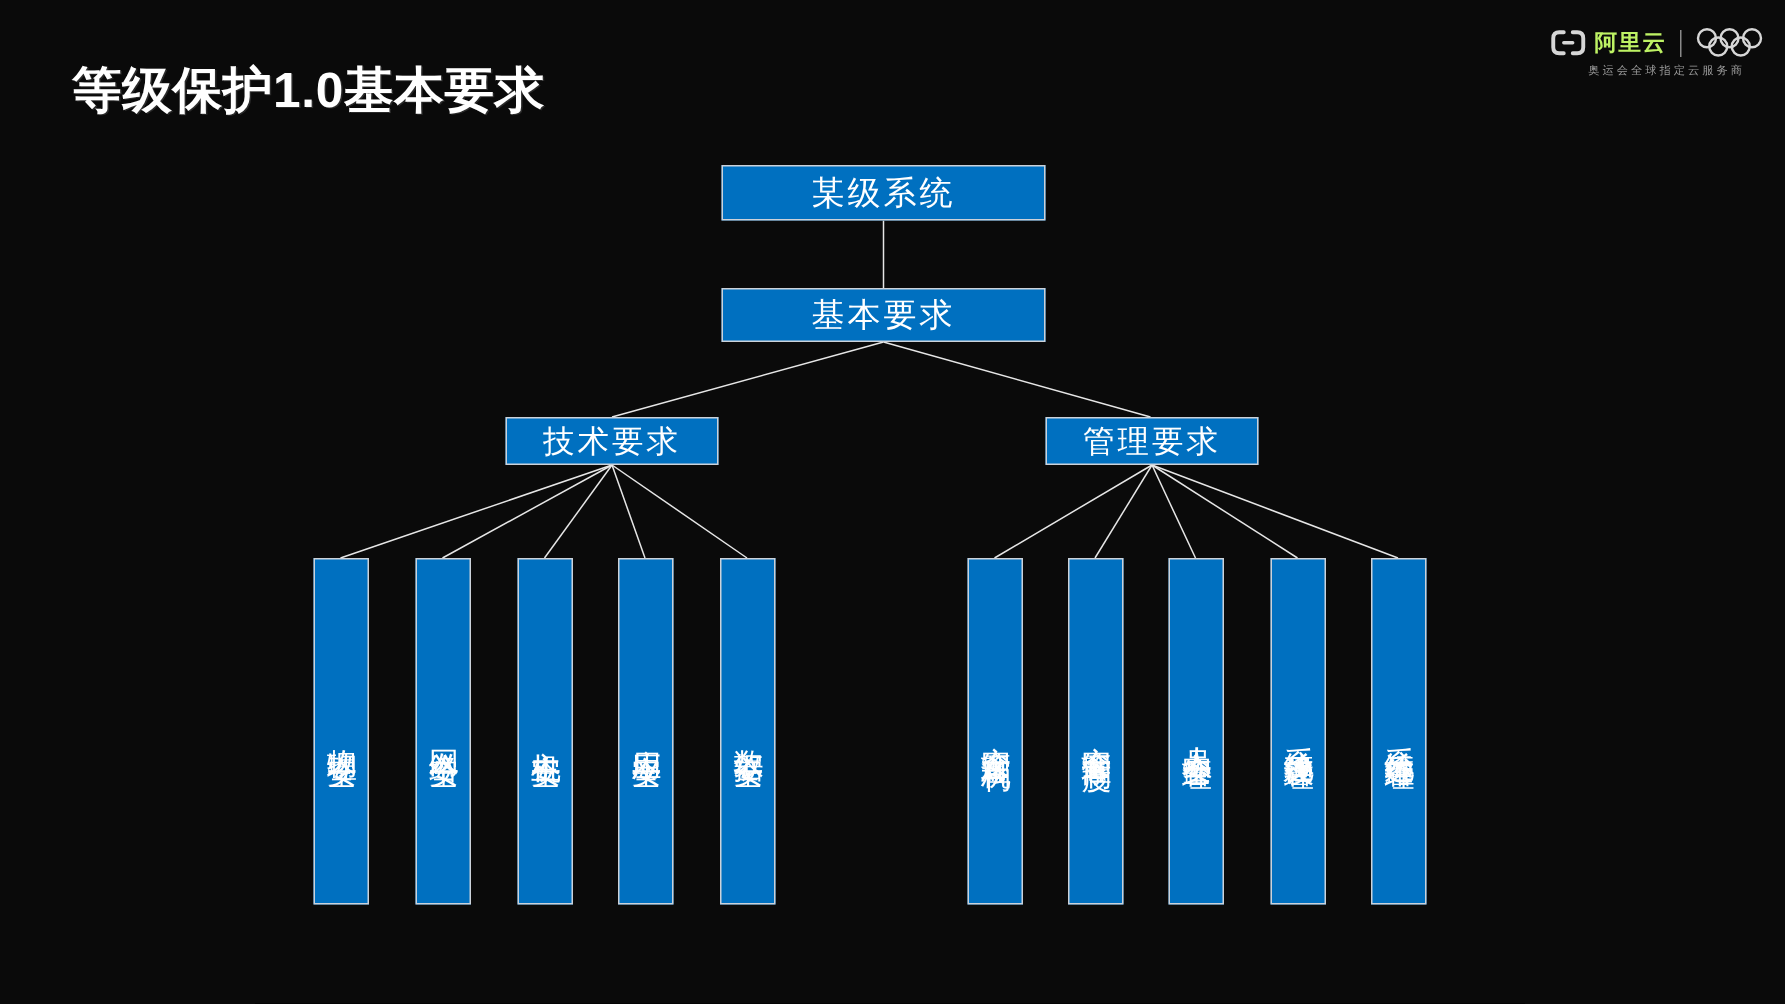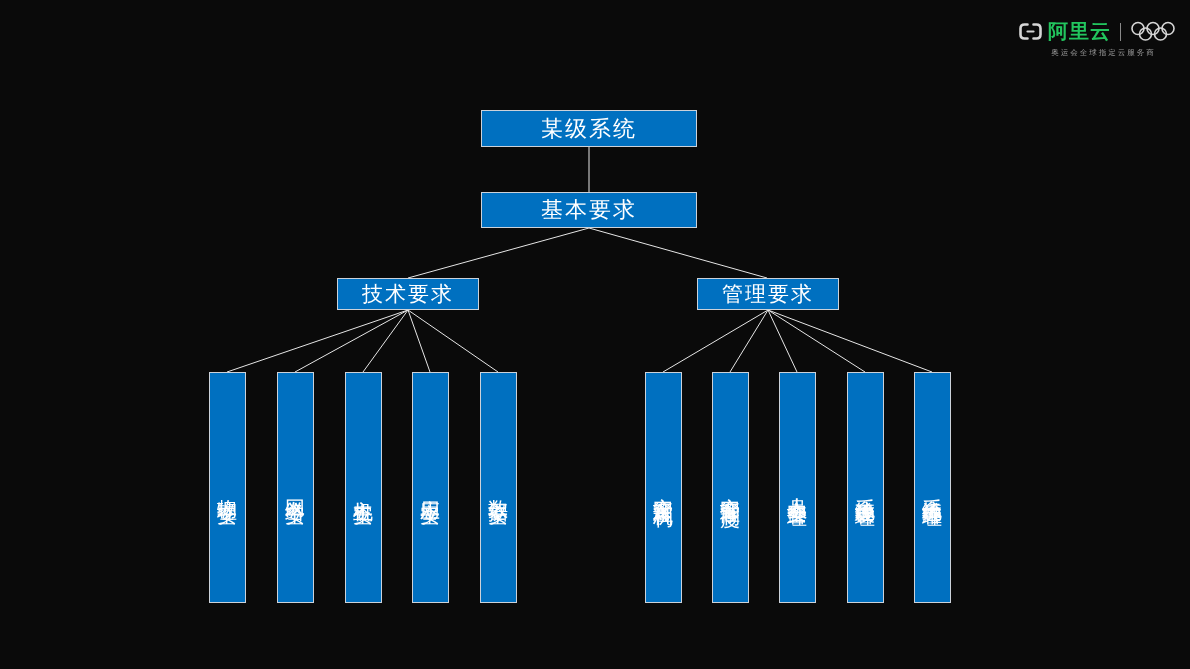--- a/index.html
+++ b/index.html
@@ -9,21 +9,21 @@
     font-family:"Liberation Sans", sans-serif;
   }
   .title {
     position:absolute; left:48px; top:38px;
     font-size:33px; font-weight:800; color:#ffffff; letter-spacing:0.5px;
     text-shadow:1px 1px 0 #2a2a2a;
   }
   
   .logo { position:absolute; right:14px; top:18px; display:flex; flex-direction:column; align-items:center; }
   .logo-row { display:flex; align-items:center; gap:5px; color:#d6d6d6; }
-  .brand { font-size:20px; font-weight:600; letter-spacing:1px; color:#22c55e; }
+  .brand { font-size:15px; font-weight:600; letter-spacing:1px; color:#bef264; }
   .logo-divider { width:1px; height:18px; background:#8a8a8a; margin:0 4px; }
   .tagline { margin-top:3px; font-size:7.5px; color:#9a9a9a; letter-spacing:2px; white-space:nowrap;margin-left:13px; }
   
   .hnode, .vnode {
     position:absolute; box-sizing:border-box;
     background:#0070C0; border:1.5px solid #ccd2da; color:#ffffff;
     display:flex; align-items:center; justify-content:center;
   }
   .hnode { font-size:22px; letter-spacing:2px; }
   .node-root  { left:481px; top:110px; width:216px; height:37px; }
@@ -39,20 +39,21 @@
   .r1 { left:645px; } .r2 { left:712px; } .r3 { left:779px; } .r4 { left:847px; } .r5 { left:914px; }
   .connectors { position:absolute; left:0; top:0; width:1190px; height:669px; }
   .connectors line { stroke:#e6e6e6; stroke-width:1; }
   .logo-ico { display:block; }
 </style>
 </head>
 <body>
 
 <div class="stage">
 
+  <div class="title">等级保护1.0基本要求</div>
 
   <div class="logo">
     <div class="logo-row">
       <span>
         <svg class="logo-ico" width="25" height="19" viewBox="0 0 25 19">
           <path d="M9.5 2.5 H6.5 Q2.5 2.5 2.5 6.5 V12.5 Q2.5 16.5 6.5 16.5 H9.5" fill="none" stroke="#d6d6d6" stroke-width="2.6" stroke-linecap="round"></path>
           <path d="M15.5 2.5 H18.5 Q22.5 2.5 22.5 6.5 V12.5 Q22.5 16.5 18.5 16.5 H15.5" fill="none" stroke="#d6d6d6" stroke-width="2.6" stroke-linecap="round"></path>
           <line x1="9.5" y1="9.5" x2="15.5" y2="9.5" stroke="#d6d6d6" stroke-width="2.2" stroke-linecap="round"></line>
         </svg>
       </span>

